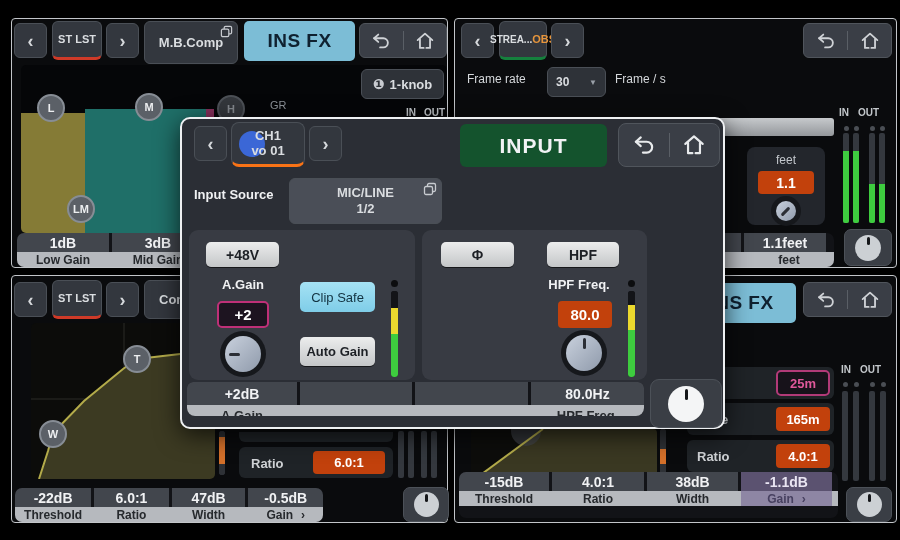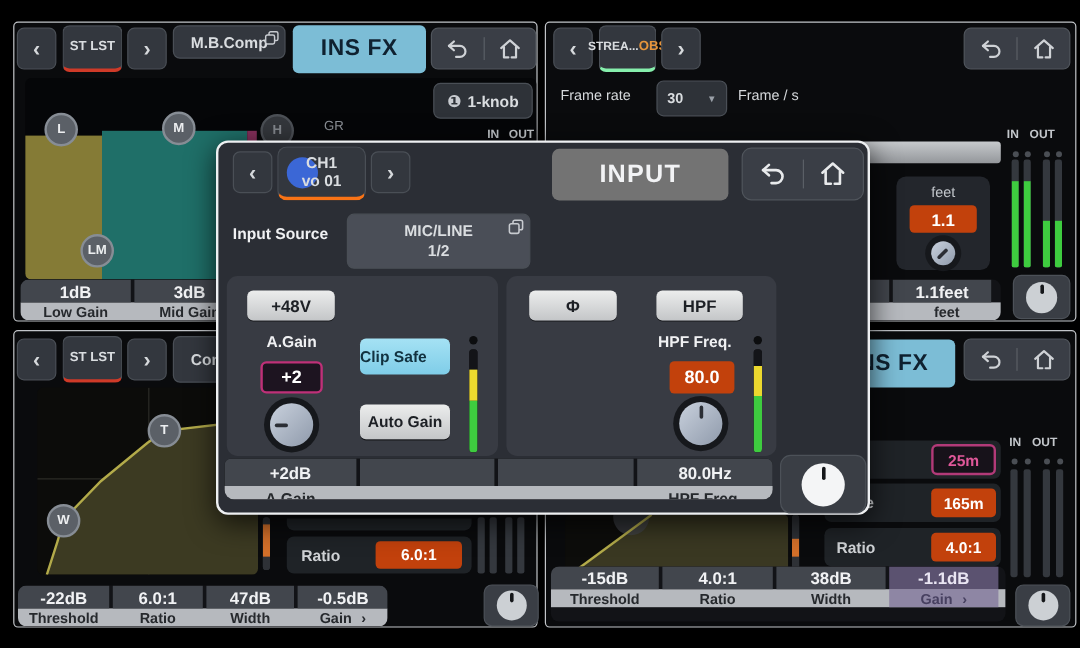--- a/index.html
+++ b/index.html
@@ -6,30 +6,30 @@
   html,body{background:#000}
   .stage{position:relative;width:900px;height:540px;background:#000;overflow:hidden;
          font-family:"Liberation Sans","DejaVu Sans",sans-serif;-webkit-font-smoothing:antialiased}
   .abs{position:absolute}
   .panel{position:absolute;background:#0a0b0d;border:1px solid #c2c5c9;border-radius:4px}
   .btn{position:absolute;background:#33373e;border:1px solid #4a4f56;border-radius:6px;color:#dadde0;
        display:flex;align-items:center;justify-content:center;font-weight:bold;cursor:pointer}
   .chev{font-size:18px;color:#d6d9dc;line-height:1}
   .selbtn{line-height:1.15;font-size:11px}
   .red-ul{border-bottom:3px solid #cf3a28}
-  .org-ul{border-bottom:3px solid #86efac}
+  .org-ul{border-bottom:3px solid #15803d}
   .titlebtn{position:absolute;background:#7cbdd6;border-radius:5px;color:#0f2130;font-weight:bold;
             font-size:19px;letter-spacing:.5px;display:flex;align-items:center;justify-content:center}
   .navbox{position:absolute;background:#3a3e46;border:1px solid #50555c;border-radius:6px;
           display:flex;align-items:center;justify-content:space-evenly}
   .navdiv{width:1px;height:58%;background:#5a5f66}
   .lightbtn{position:absolute;background:linear-gradient(#eceded,#c4c6c8);border-radius:5px;color:#1d2025;
             display:flex;align-items:center;justify-content:center;font-weight:bold;box-shadow:0 1px 0 rgba(0,0,0,.6)}
   .cyanbtn{position:absolute;background:linear-gradient(#a5e2f4,#7fcde8);border-radius:5px;color:#123240;
-           display:flex;align-items:center;font-weight:bold}
+           display:flex;align-items:center;justify-content:center;font-weight:normal}
   .blackval{position:absolute;background:#c2410c;border-radius:4px;color:#fff;display:flex;
             align-items:center;justify-content:center;font-weight:bold}
   .label{position:absolute;color:#d5d8db;white-space:nowrap}
   .graph{position:absolute;background:#050608;border-radius:5px;overflow:hidden}
   .bcir{position:absolute;width:28px;height:28px;border-radius:50%;background:#5b6067;border:2px solid #878d95;
         color:#eceef0;font-size:11px;font-weight:bold;display:flex;align-items:center;justify-content:center}
   .bcir.dim{background:#34373c;border-color:#4c5056;color:#85898f}
   .footer{position:absolute;background:#121317;border-radius:7px;overflow:hidden}
   .fvals{display:flex;gap:3px}
   .fcell{background:#42464d;color:#f1f2f4;font-weight:bold;font-size:14px;display:flex;
@@ -67,21 +67,21 @@
     <div class="btn" style="left:2px;top:4px;width:33px;height:35px">
         <span class="chev">‹</span>
       </div>
     <div class="btn selbtn red-ul" style="left:40px;top:2px;width:50px;height:39px">
       <span>ST L</span>
       <span>ST</span>
     </div>
     <div class="btn" style="left:94px;top:4px;width:33px;height:35px">
         <span class="chev">›</span>
       </div>
-    <div class="btn" style="left:132px;top:2px;width:94px;height:28px;font-size:13px">
+    <div class="btn" style="left:132px;top:2px;width:94px;height:43px;font-size:13px">
       <span>M.B.Comp</span>
       <span class="copyic">
           <svg width="13" height="13" viewBox="0 0 14 14">
             <rect x="4.5" y="1.5" width="8" height="8" rx="1.5" fill="none" stroke="#c8cbd0" stroke-width="1.3"></rect>
             <rect x="1.5" y="4.5" width="8" height="8" rx="1.5" fill="#33373e" stroke="#c8cbd0" stroke-width="1.3"></rect>
           </svg>
         </span>
     </div>
     <div class="titlebtn" style="left:232px;top:2px;width:111px;height:40px">
         <span>INS FX</span>
@@ -422,21 +422,21 @@
         <span class="chev">‹</span>
       </div>
     <div class="btn" style="left:49px;top:3px;width:74px;height:45px;border-bottom:3px solid #f97316;border-radius:8px;flex-direction:column;line-height:1.15;font-size:13px;overflow:hidden">
       <span class="abs" style="left:7px;top:8px;width:26px;height:26px;border-radius:50%;background:#3b67d6"></span>
       <span style="position:relative">CH1</span>
       <span style="position:relative">vo 01</span>
     </div>
     <div class="btn" style="left:127px;top:7px;width:33px;height:35px">
         <span class="chev">›</span>
       </div>
-    <div class="abs" style="left:278px;top:5px;width:147px;height:43px;background:#737373;border-radius:6px;display:flex;align-items:center;justify-content:center;color:#f2f3f5;font-weight:bold;font-size:21px;letter-spacing:1px">
+    <div class="abs" style="left:278px;top:5px;width:147px;height:43px;background:#14532d;border-radius:6px;display:flex;align-items:center;justify-content:center;color:#f2f3f5;font-weight:bold;font-size:21px;letter-spacing:1px">
         <span>INPUT</span>
       </div>
     <div class="navbox" style="left:436px;top:4px;width:102px;height:44px;border-radius:8px">
       <span>
           <svg width="26" height="26" viewBox="0 0 24 24">
             <path d="M9 5 L4.5 9 L9 13" fill="none" stroke="#e8eaec" stroke-width="2" stroke-linecap="round" stroke-linejoin="round"></path>
             <path d="M4.5 9 H14.5 a5 5 0 0 1 0 10 H11" fill="none" stroke="#e8eaec" stroke-width="2" stroke-linecap="round"></path>
           </svg>
         </span>
       <span class="navdiv"></span>

